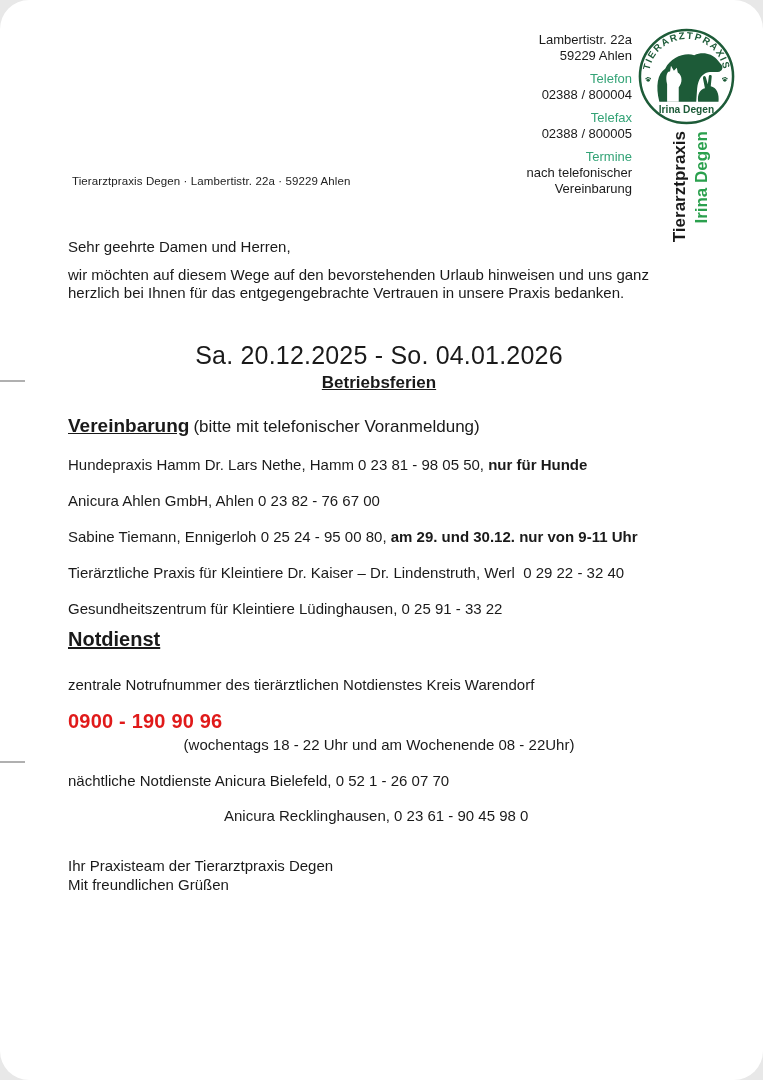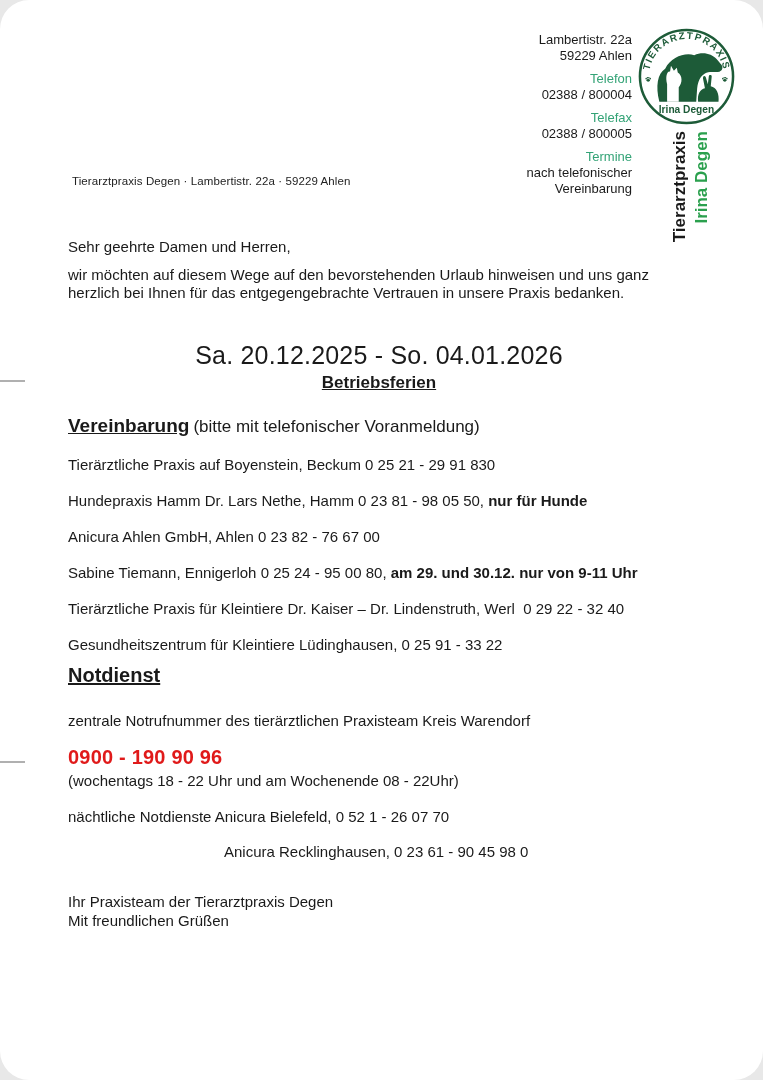--- a/index.html
+++ b/index.html
@@ -57,21 +57,21 @@
   .substitutes-heading { font-size:19px; font-weight:bold; text-decoration:underline; }
   .substitutes-note { font-size:17px; margin-left:4px; }
 
   .sub-row { margin-top:18px; line-height:18px; white-space:pre-wrap; }
   .sub-row:first-of-type { margin-top:23px; }
   .sub-bold { font-weight:bold; }
 
   .emergency-heading { margin-top:9px; font-size:20px; font-weight:bold; text-decoration:underline; line-height:24px; }
   .emergency-intro { margin-top:25px; line-height:18px; }
   .emergency-number { margin-top:16px; font-size:20px; font-weight:bold; color:var(--alert-red,#e01a1a); line-height:23px; letter-spacing:0.2px; }
-  .emergency-hours { margin-top:3px; line-height:18px; }
+  .emergency-hours { margin-top:3px; line-height:18px;text-align:center; }
   .night-line1 { margin-top:18px; line-height:18px; }
   .night-line2 { margin-top:17px; line-height:18px; padding-left:156px; }
   .reopening { margin-top:17px; line-height:18px; }
   .closing { margin-top:31px; line-height:19px; }
 </style>
 </head>
 <body>
 
 <div class="page">
 
@@ -138,29 +138,28 @@
     <div class="salutation">Sehr geehrte Damen und Herren,</div>
     <div class="intro">wir möchten auf diesem Wege auf den bevorstehenden Urlaub hinweisen und uns ganz herzlich bei Ihnen für das entgegengebrachte Vertrauen in unsere Praxis bedanken.</div>
 
     <div class="vacation-period">Sa. 20.12.2025 - So. 04.01.2026</div>
     <div class="vacation-label"><span>Betriebsferien</span></div>
 
     <div class="substitutes-heading-row">
       <span class="substitutes-heading">Vereinbarung</span><span class="substitutes-note">(bitte mit telefonischer Voranmeldung)</span>
     </div>
 
-    <div class="sub-row"><span>Tierärztliche Praxis auf Boyenstein, Beckum 0 25 21 - 29 91 830</span><span class="sub-bold"></span></div>
     <div class="sub-row"><span>Hundepraxis Hamm Dr. Lars Nethe, Hamm 0 23 81 - 98 05 50, </span><span class="sub-bold">nur für Hunde</span></div>
     <div class="sub-row"><span>Anicura Ahlen GmbH, Ahlen 0 23 82 - 76 67 00</span><span class="sub-bold"></span></div>
     <div class="sub-row"><span>Sabine Tiemann, Ennigerloh 0 25 24 - 95 00 80, </span><span class="sub-bold">am 29. und 30.12. nur von 9-11 Uhr</span></div>
     <div class="sub-row"><span>Tierärztliche Praxis für Kleintiere Dr. Kaiser – Dr. Lindenstruth, Werl  0 29 22 - 32 40</span><span class="sub-bold"></span></div>
     <div class="sub-row"><span>Gesundheitszentrum für Kleintiere Lüdinghausen, 0 25 91 - 33 22</span><span class="sub-bold"></span></div>
 
     <div class="emergency-heading">Notdienst</div>
-    <div class="emergency-intro">zentrale Notrufnummer des tierärztlichen Praxisteam Kreis Warendorf</div>
+    <div class="emergency-intro">zentrale Notrufnummer des tierärztlichen Notdienstes Kreis Warendorf</div>
     <div class="emergency-number">0900 - 190 90 96</div>
     <div class="emergency-hours">(wochentags 18 - 22 Uhr und am Wochenende 08 - 22Uhr)</div>
     <div class="night-line1">nächtliche Notdienste Anicura Bielefeld, 0 52 1 - 26 07 70</div>
     <div class="night-line2">Anicura Recklinghausen, 0 23 61 - 90 45 98 0</div>
     <div class="closing">
       <div>Ihr Praxisteam der Tierarztpraxis Degen</div>
       <div>Mit freundlichen Grüßen</div>
     </div>
   </div>
 

